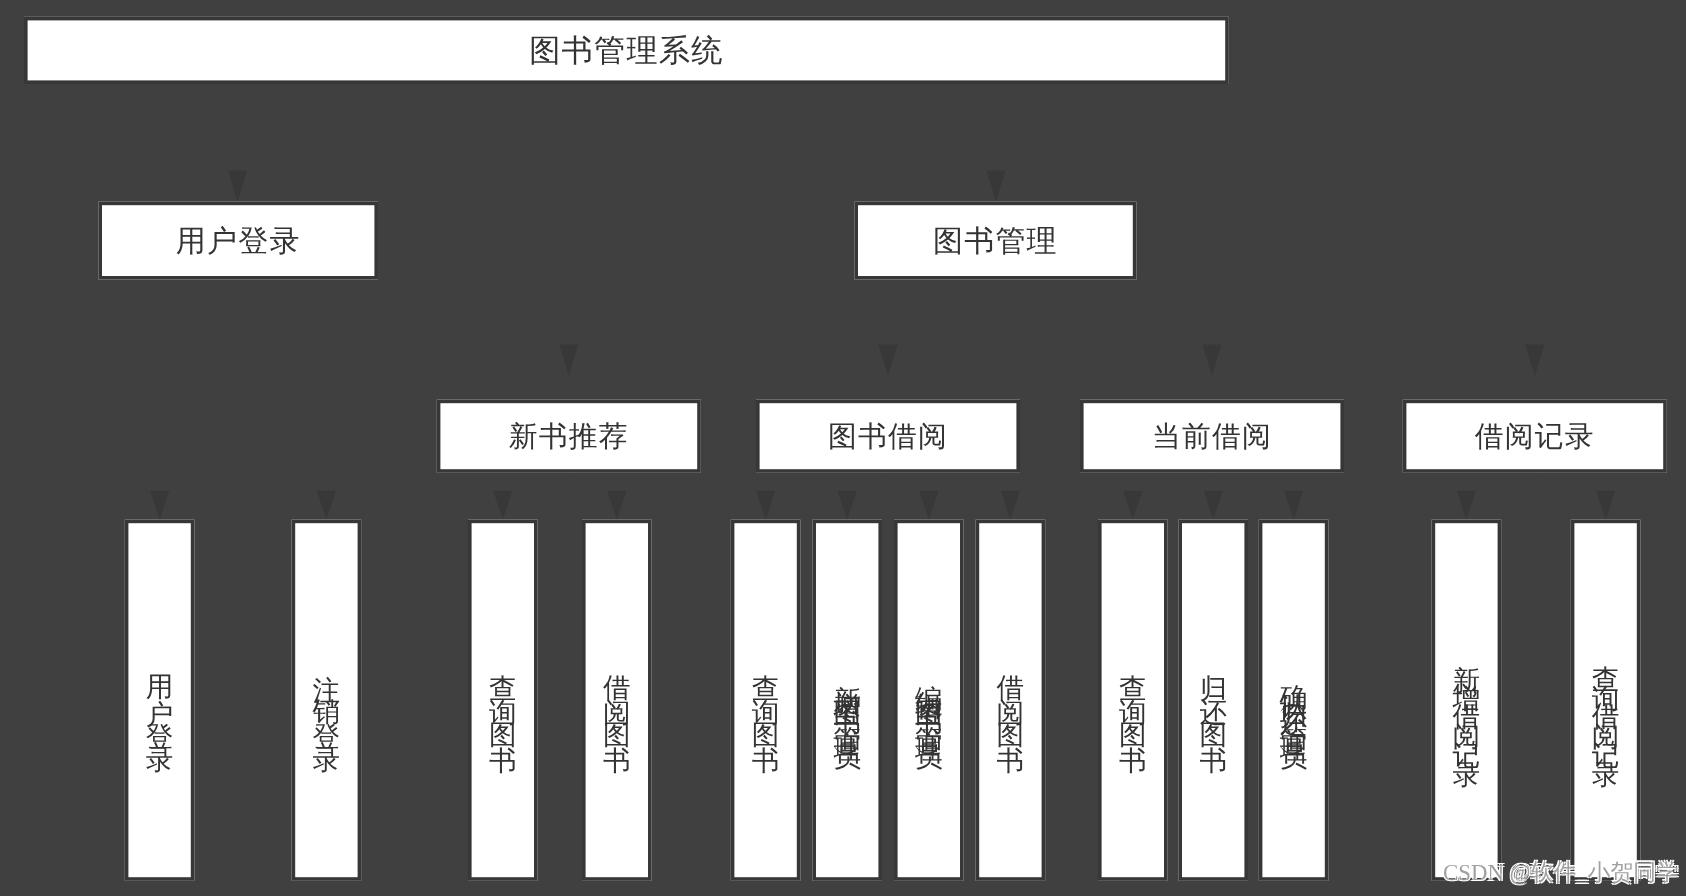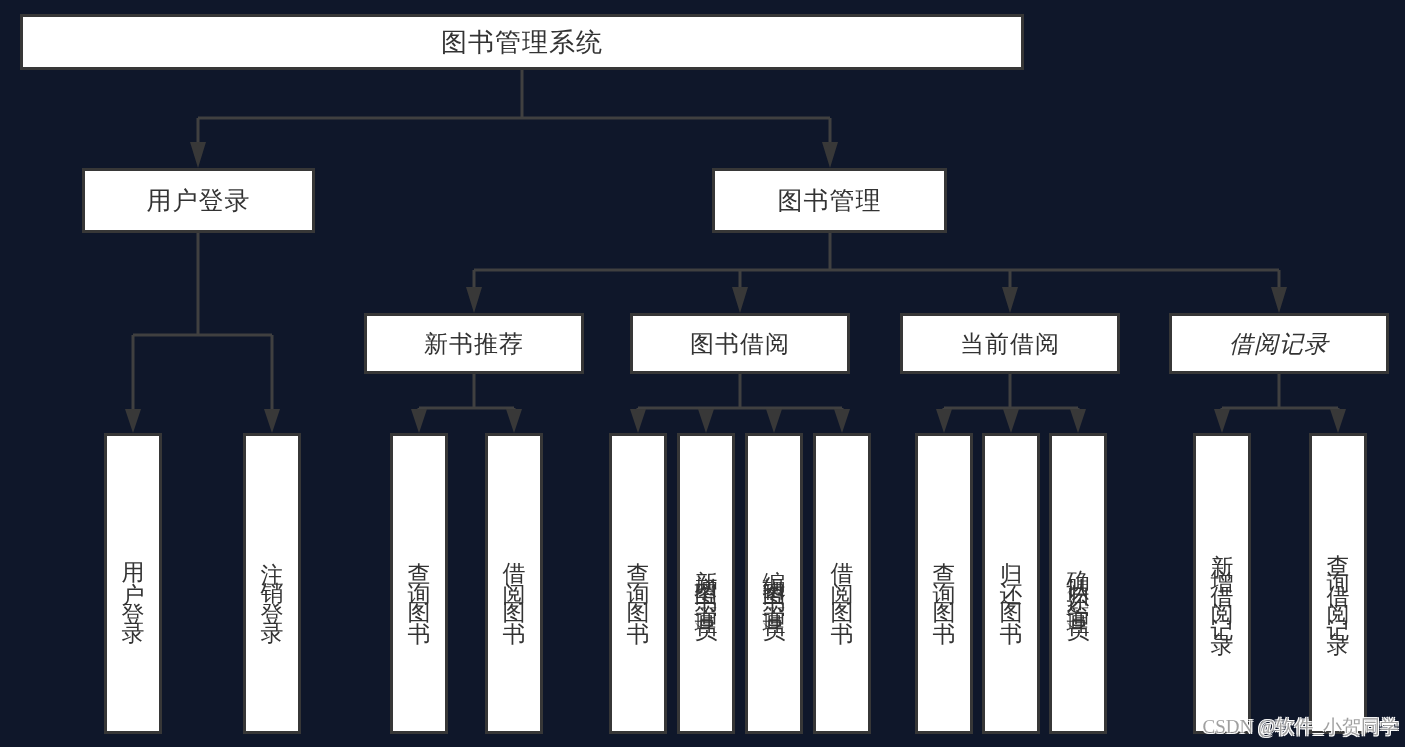--- a/index.html
+++ b/index.html
@@ -1,20 +1,20 @@
 <!DOCTYPE html>
 <html><head>
 <meta charset="utf-8">
 <style>
   html, body { margin: 0; padding: 0; background: #ffffff; }
   .stage {
     position: relative;
     width: 1405px;
     height: 747px;
-    background: #0f172a;
+    background: #404040;
     font-family: "Liberation Sans", sans-serif;
     overflow: hidden;
   }
   svg.connectors {
     position: absolute;
     left: 0; top: 0;
     width: 1405px; height: 747px;
     z-index: 1;
   }
   svg.connectors .ln { fill: none; stroke: #404040; stroke-width: 3; }
@@ -25,21 +25,21 @@
     border: 3px solid #373737;
     background: #ffffff;
     display: flex;
     align-items: center;
     justify-content: center;
     color: #333333;
     z-index: 2;
   }
   .box.root  { font-size: 26px; letter-spacing: 1px; }
   .box.lvl2  { font-size: 25px; letter-spacing: 1px; }
-  .box.lvl3  { font-size: 24px; letter-spacing: 1px; }
+  .box.lvl3  { font-size: 24px; letter-spacing: 1px; margin-top: 20px; }
   .box.leaf span {
     writing-mode: vertical-rl;
     font-size: 23px;
     line-height: 1;
     color: #333333;
     white-space: nowrap;
   }
   .box.leaf span.ls4 { letter-spacing: 20px; }
   .box.leaf span.ls6 { letter-spacing: 16px; }
   .box.leaf span.ls9 { letter-spacing: 7px;  }
@@ -129,21 +129,21 @@
 
   <div class="box lvl3" style="left:364px; top:313px; width:220px; height:61px;">
     <span>新书推荐</span>
   </div>
   <div class="box lvl3" style="left:630px; top:313px; width:220px; height:61px;">
     <span>图书借阅</span>
   </div>
   <div class="box lvl3" style="left:900px; top:313px; width:220px; height:61px;">
     <span>当前借阅</span>
   </div>
-  <div class="box lvl3" style="left:1169px; top:313px; width:220px; height:61px;font-style:italic;">
+  <div class="box lvl3" style="left:1169px; top:313px; width:220px; height:61px;">
     <span>借阅记录</span>
   </div>
 
   <div class="box leaf" style="left:104px; top:433px; width:58px; height:301px;">
     <span class="ls4">用户登录</span>
   </div>
   <div class="box leaf" style="left:243px; top:433px; width:58px; height:301px;">
     <span class="ls4">注销登录</span>
   </div>
 

